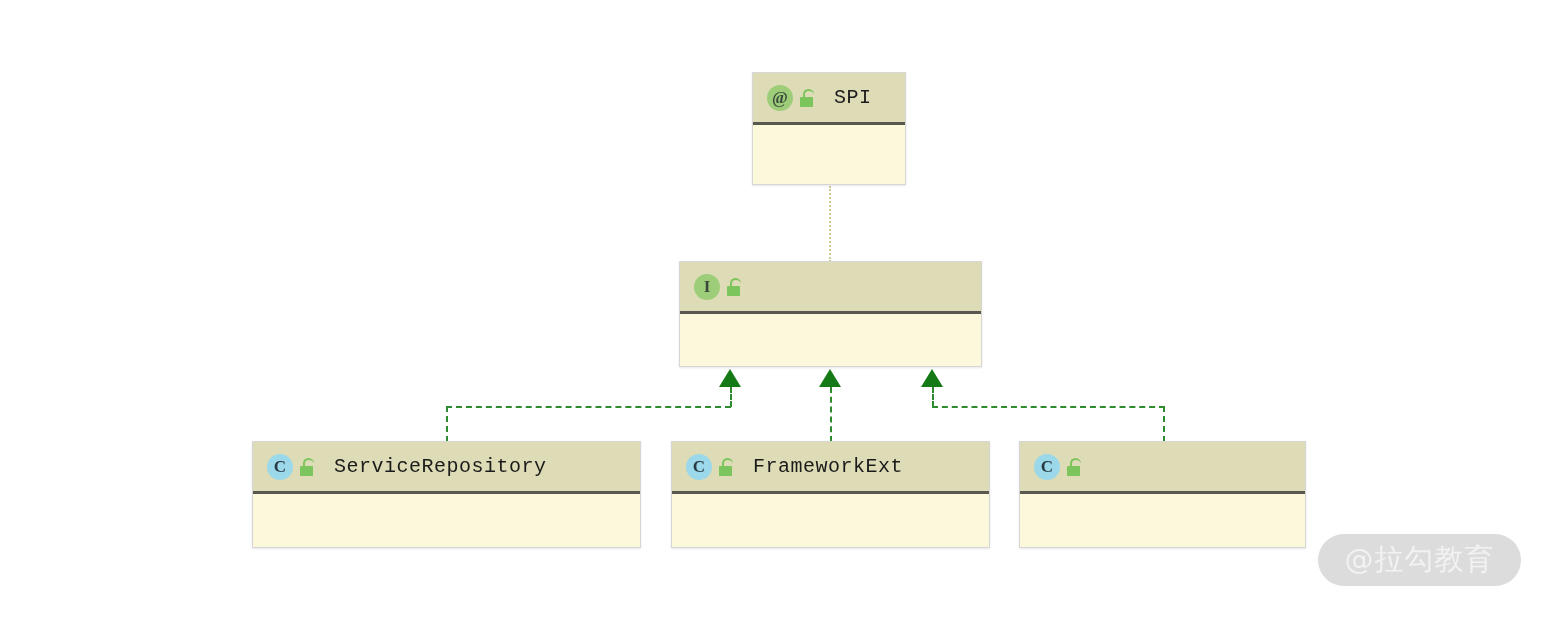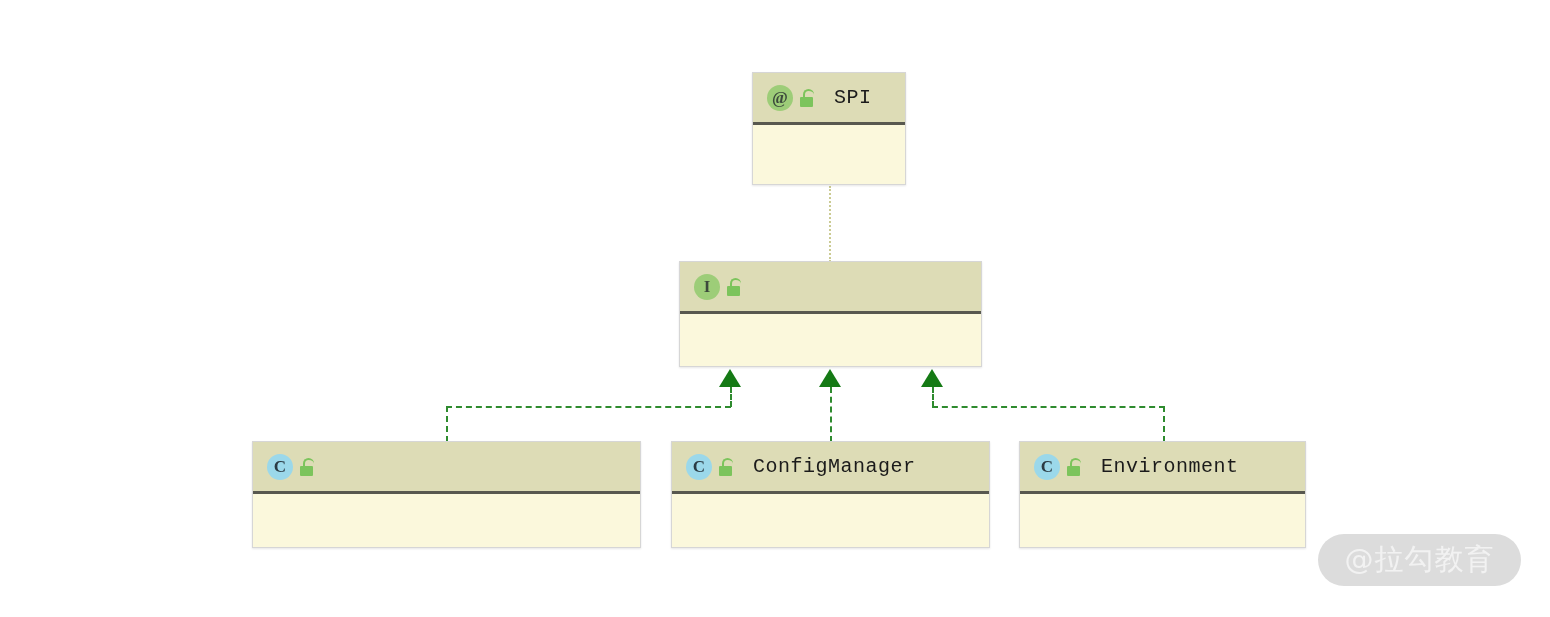--- a/index.html
+++ b/index.html
@@ -177,43 +177,43 @@
     <div class="uml-body" style="height:51px;"></div>
   </div>
 
   <div class="uml-node" style="left:252px; top:441px; width:389px; height:107px;">
     <div class="uml-header">
       <span class="stereo-icon stereo-class">C</span>
       <span class="lock-icon">
         <span class="shackle"></span>
           <span class="lockbody"></span>
       </span>
+      <span class="uml-title">ServiceRepository</span>
     </div>
     <div class="uml-body" style="height:52px;"></div>
   </div>
 
   <div class="uml-node" style="left:671px; top:441px; width:319px; height:107px;">
     <div class="uml-header">
       <span class="stereo-icon stereo-class">C</span>
       <span class="lock-icon">
         <span class="shackle"></span>
           <span class="lockbody"></span>
       </span>
-      <span class="uml-title">ConfigManager</span>
+      <span class="uml-title">FrameworkExt</span>
     </div>
     <div class="uml-body" style="height:52px;"></div>
   </div>
 
   <div class="uml-node" style="left:1019px; top:441px; width:287px; height:107px;">
     <div class="uml-header">
       <span class="stereo-icon stereo-class">C</span>
       <span class="lock-icon">
         <span class="shackle"></span>
           <span class="lockbody"></span>
       </span>
-      <span class="uml-title">Environment</span>
     </div>
     <div class="uml-body" style="height:52px;"></div>
   </div>
 
   <div id="watermark" style="left:1318px; top:534px; width:203px; height:52px;">@拉勾教育</div>
 
 </div>
 
 </body></html>

